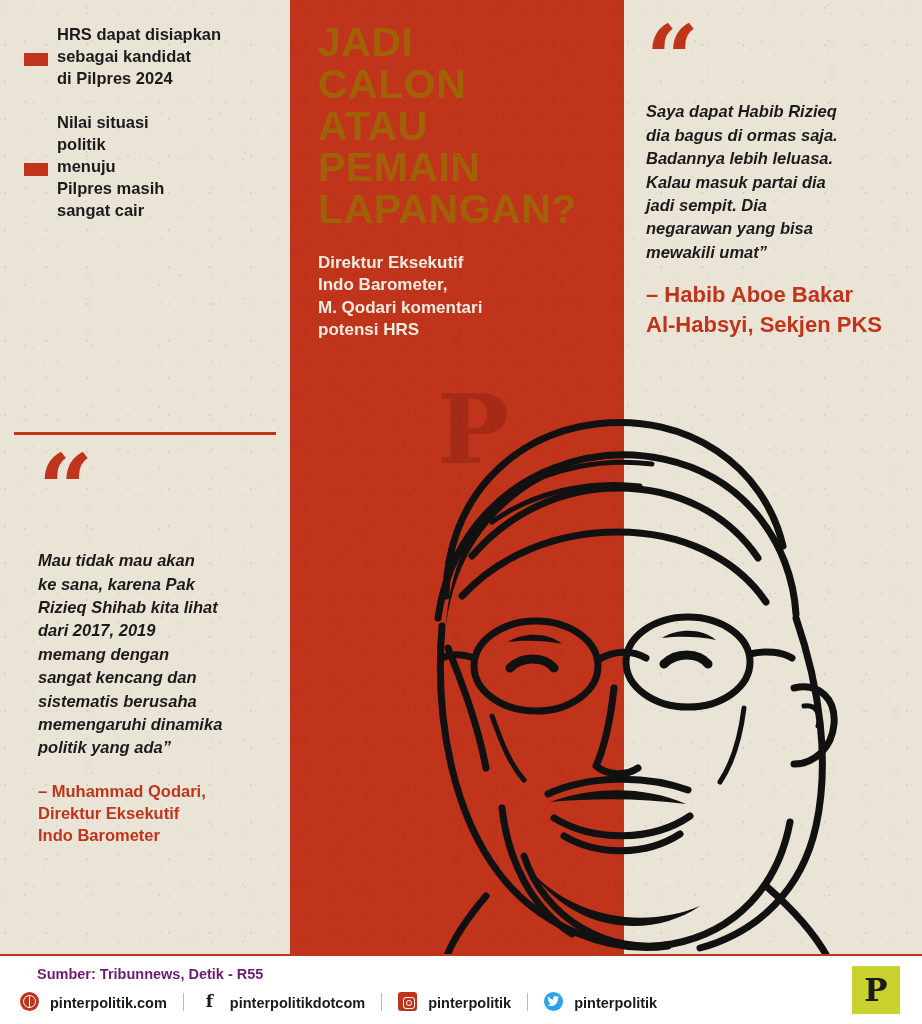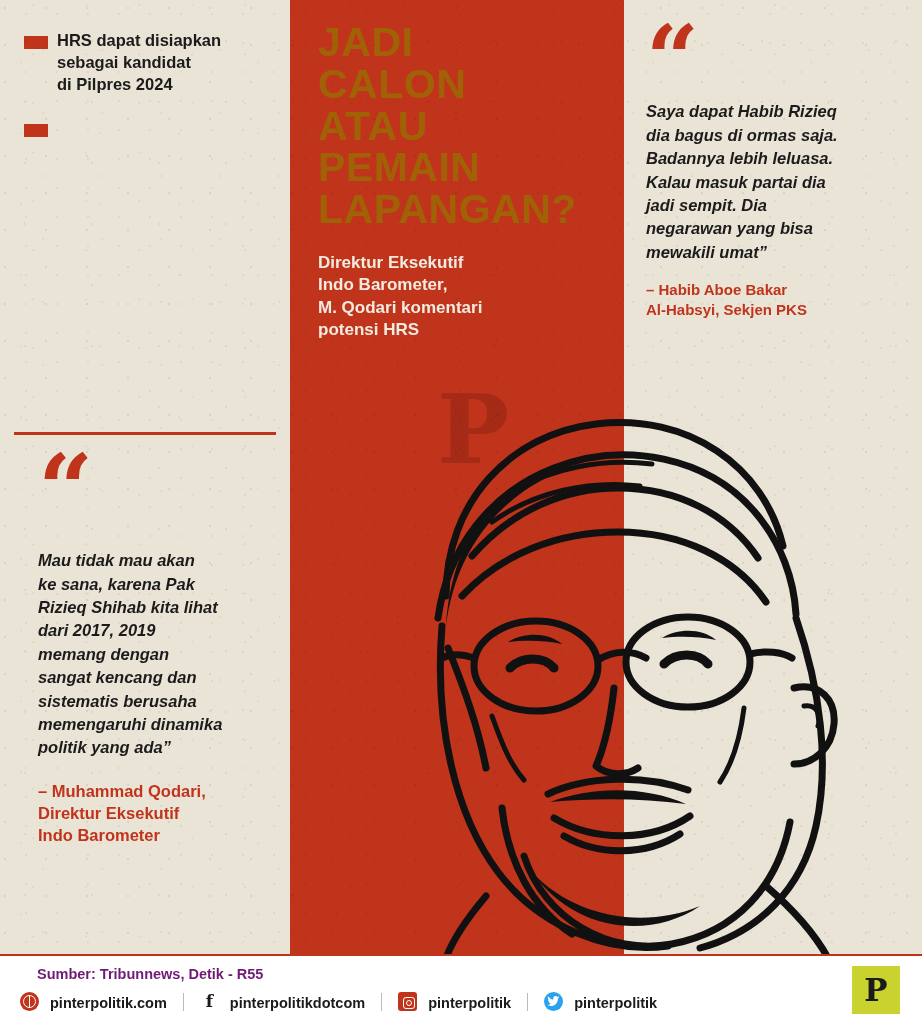--- a/index.html
+++ b/index.html
@@ -63,23 +63,22 @@
     height: 1024px;
   }
   .bullets {
     position: absolute;
     left: 24px;
     top: 24px;
     width: 250px;
   }
   .bullet {
     display: flex;
-    align-items: flex-start;
+    align-items: center;
     margin-bottom: 22px;
-    margin-top: 6px;
   }
   .bullet-mark {
     flex: 0 0 auto;
     width: 24px;
     height: 13px;
     background: #c0341c;
     margin-top: 6px;
     margin-right: 9px;
   }
   .bullet-text {
@@ -184,21 +183,21 @@
     margin-top: 8px;
     font-size: 16.5px;
     line-height: 1.42;
     font-style: italic;
     font-weight: 700;
     color: #1b1b1b;
     white-space: pre-line;
   }
   .right-attrib {
     margin-top: 16px;
-    font-size: 15px;
+    font-size: 22px;
     line-height: 1.35;
     font-weight: 700;
     color: #c0341c;
     white-space: pre-line;
   }
 
   
   .watermark {
     position: absolute;
     left: 418px;
@@ -353,20 +352,25 @@
   <div class="left-col">
     <div class="bullets">
       <div class="bullet">
         <div class="bullet-mark"></div>
         <div class="bullet-text">HRS dapat disiapkan
 sebagai kandidat
 di Pilpres 2024</div>
       </div>
       <div class="bullet">
         <div class="bullet-mark"></div>
+        <div class="bullet-text">Nilai situasi
+politik
+menuju
+Pilpres masih
+sangat cair</div>
       </div>
     </div>
 
     <div class="left-divider"></div>
 
     <div class="left-quote-block">
       <div class="qmark qmark-left">“</div>
       <div class="left-quote-text">Mau tidak mau akan
 ke sana, karena Pak
 Rizieq Shihab kita lihat

